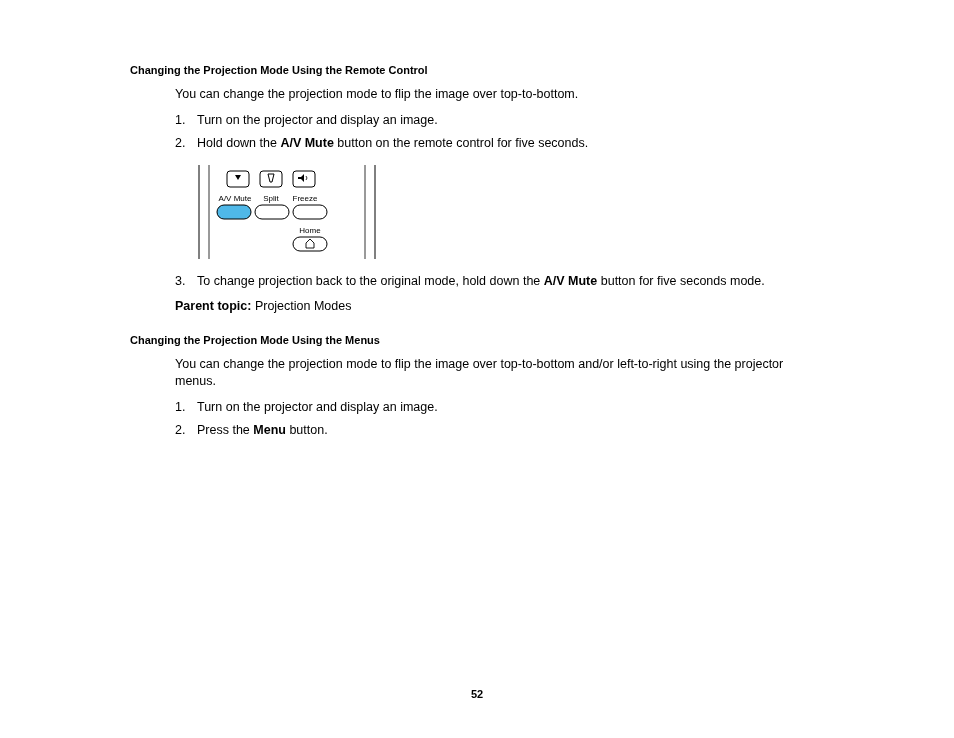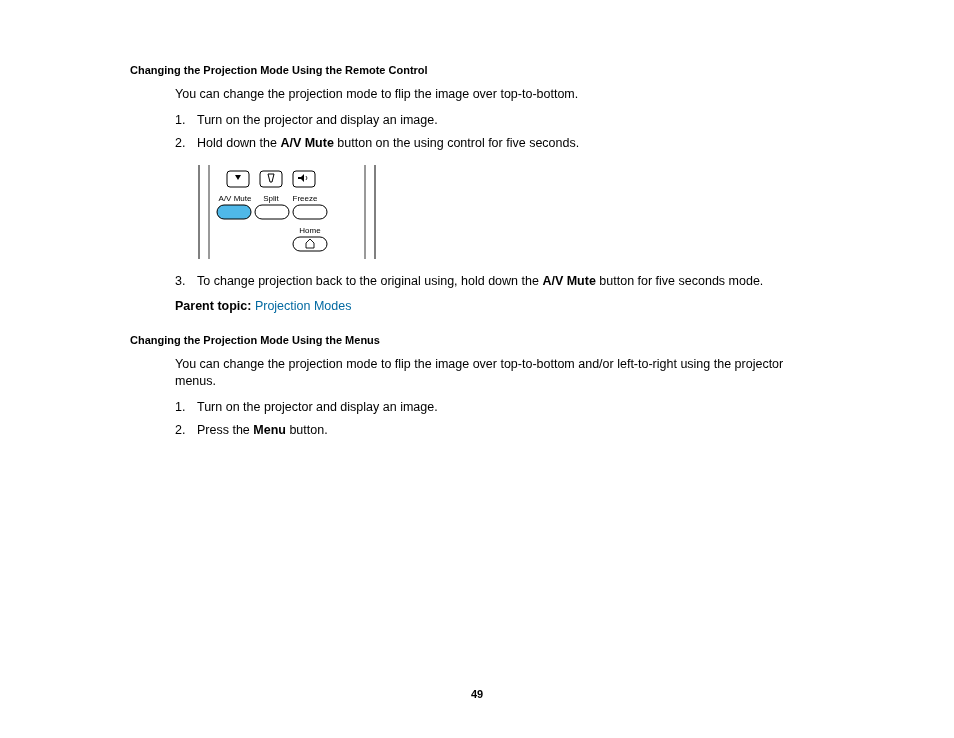--- a/index.html
+++ b/index.html
@@ -36,21 +36,21 @@
       margin-bottom: 6px;
     }
     .num {
       width: 22px;
       flex-shrink: 0;
     }
     .li-text {
       flex: 1;
     }
     .bold { font-weight: bold; }
-    .link { color: #0369a1; }
+    .link { color: #000000; }
     .parent-topic {
       margin-top: 8px;
       margin-bottom: 18px;
     }
     .remote-figure {
       margin: 12px 0 14px 22px;
     }
     .remote-svg { display: block; }
     .after-figure {
       margin: 0 0 6px 22px;
@@ -73,21 +73,21 @@
   <h2>Changing the Projection Mode Using the Remote Control</h2>
   <div class="body-text">
     <p class="intro">You can change the projection mode to flip the image over top-to-bottom.</p>
     <ol>
       <li>
         <span class="num">1.</span>
         <span class="li-text">Turn on the projector and display an image.</span>
       </li>
       <li>
         <span class="num">2.</span>
-        <span class="li-text"><span>Hold down the </span><span class="bold">A/V Mute</span><span> button on the using control for five seconds.</span></span>
+        <span class="li-text"><span>Hold down the </span><span class="bold">A/V Mute</span><span> button on the remote control for five seconds.</span></span>
       </li>
     </ol>
 
     <div class="remote-figure">
       <svg class="remote-svg" width="180" height="94" viewBox="0 0 180 94">
 
         <line x1="2" y1="0" x2="2" y2="94" stroke="#000" stroke-width="1"></line>
         <line x1="178" y1="0" x2="178" y2="94" stroke="#000" stroke-width="1"></line>
 
         <path d="M 12 0 L 12 94" stroke="#000" stroke-width="0.8" fill="none"></path>
@@ -117,21 +117,21 @@
         <rect x="96" y="72" width="34" height="14" rx="7" ry="7" fill="#fff" stroke="#000" stroke-width="1"></rect>
 
         <path d="M 109 78 L 113 74 L 117 78 L 117 83 L 109 83 Z" fill="none" stroke="#000" stroke-width="0.9"></path>
       </svg>
     </div>
 
 
     <ol>
       <li>
         <span class="num">3.</span>
-        <span class="li-text"><span>To change projection back to the original using, hold down the </span><span class="bold">A/V Mute</span><span> button for five seconds mode.</span></span>
+        <span class="li-text"><span>To change projection back to the original mode, hold down the </span><span class="bold">A/V Mute</span><span> button for five seconds mode.</span></span>
       </li>
     </ol>
 
     <p class="parent-topic">
       <span class="bold">Parent topic: </span><span class="link">Projection Modes</span>
     </p>
   </div>
 
   <h2>Changing the Projection Mode Using the Menus</h2>
   <div class="body-text">
@@ -143,13 +143,13 @@
       </li>
       <li>
         <span class="num">2.</span>
         <span class="li-text"><span>Press the </span><span class="bold">Menu</span><span> button.</span></span>
       </li>
     </ol>
   </div>
 
 </div>
 
-<div class="page-number">49</div>
+<div class="page-number">52</div>
 
 </body></html>

